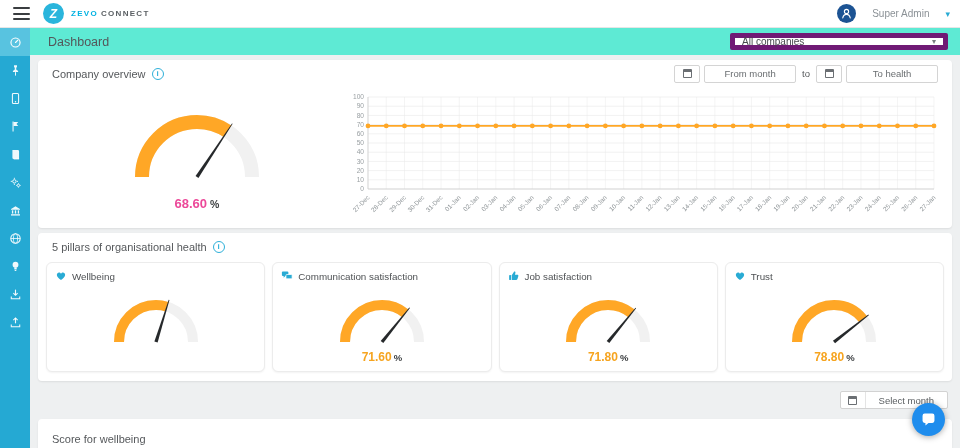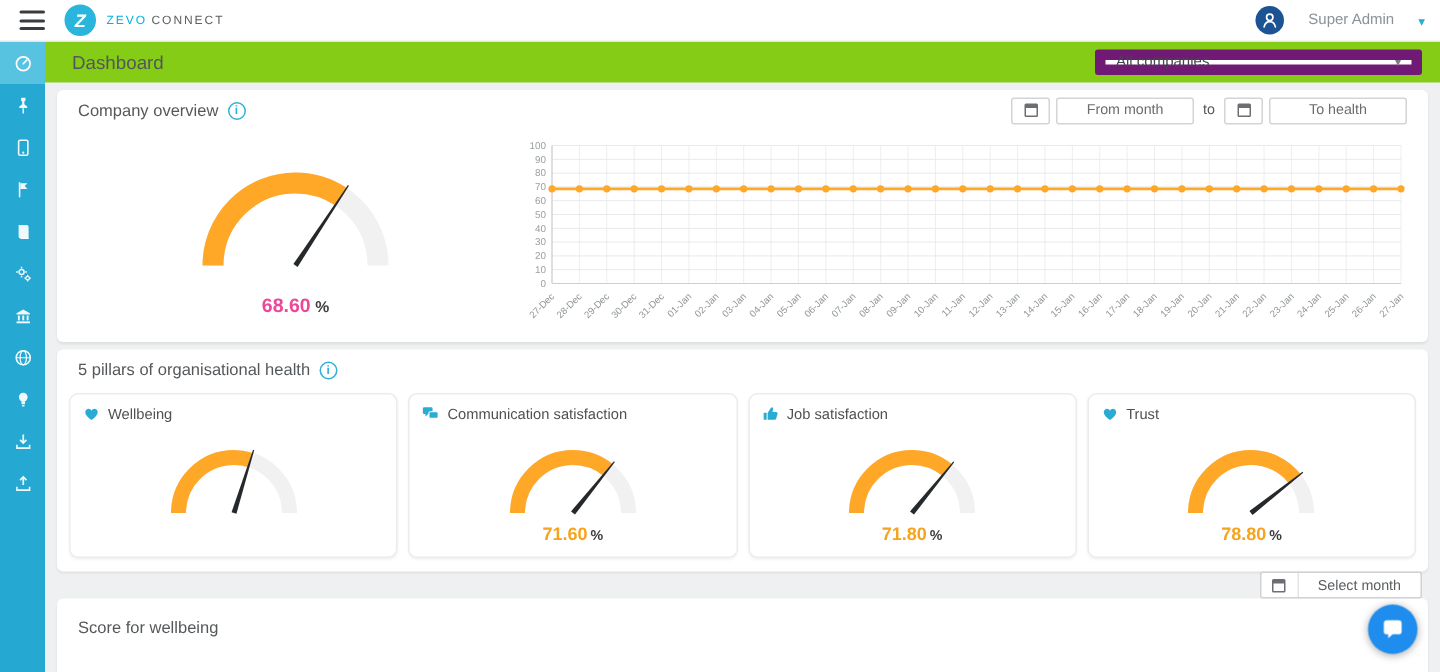--- a/index.html
+++ b/index.html
@@ -4,38 +4,38 @@
 <style>
   * { margin:0; padding:0; box-sizing:border-box; }
   html,body { width:960px; height:448px; overflow:hidden; }
   body { font-family:"Liberation Sans", sans-serif; background:#eef0f1; color:#4c4f52; }
 
   
   .topbar { height:28px; background:#fff; border-bottom:1px solid #e6e6e6; display:flex; align-items:center; padding:0 10px; }
   .hamburger { width:17px; height:13px; display:flex; flex-direction:column; justify-content:space-between; margin:0 13px 0 3px; cursor:pointer; }
   .hamburger span { height:2px; background:#3a3d40; border-radius:1px; }
   .logo { width:21px; height:21px; border-radius:50%; background:#2ab5dc; color:#fff; font-weight:bold; font-style:italic; font-size:12px; display:flex; align-items:center; justify-content:center; margin-right:7px; }
-  .brand { font-size:8px; font-weight:normal; letter-spacing:1.3px; }
+  .brand { font-size:8px; font-weight:bold; letter-spacing:1.3px; }
   .brand-a { color:#00b1e1; }
   .brand-b { color:#5b6064; margin-left:3px; }
   .user { margin-left:auto; display:flex; align-items:center; gap:16px; font-size:10px; color:#8b9196; cursor:pointer; }
   .avatar { width:19px; height:19px; border-radius:50%; background:#1c5393; display:flex; align-items:center; justify-content:center; }
   .user .caret { color:#29abd4; font-size:9px; }
 
   
   .shell { display:flex; height:420px; }
   .sidebar { width:30px; background:#25a9d3; flex-shrink:0; }
   .sb-item { height:28px; display:flex; align-items:center; justify-content:center; cursor:pointer; color:rgba(255,255,255,.93); }
   .sb-item.active { background:#58c3e0; color:#fff; }
   .main { flex:1; min-width:0; }
 
   
-  .pagebar { height:27px; background:#84cc16; display:flex; align-items:center; padding:0 12px 0 18px; margin-bottom:5px; }
+  .pagebar { height:27px; background:#5eead4; display:flex; align-items:center; padding:0 12px 0 18px; margin-bottom:5px; }
   .page-title { font-size:12.5px; color:#54575a; }
-  .select { margin-left:auto; width:218px; height:17px; background:#fff; border:7px solid #701a75; border-radius:2px; display:flex; align-items:center; padding:0 7px; font-size:10px; color:#45484b; cursor:pointer; }
+  .select { margin-left:auto; width:218px; height:17px; background:#fff; border:5px solid #701a75; border-radius:2px; display:flex; align-items:center; padding:0 7px; font-size:10px; color:#45484b; cursor:pointer; }
   .select .caret { margin-left:auto; color:#7a7e81; font-size:8px; }
 
   
   .card { background:#fff; margin:0 8px; border-radius:4px; box-shadow:0 1px 2px rgba(0,0,0,.08); }
   .card-head { display:flex; align-items:center; height:27px; padding:0 14px; }
   .card-title { font-size:11px; color:#55585b; }
   .info-icon { width:12px; height:12px; margin-left:6px; border:1px solid #2fb0d9; border-radius:50%; color:#2fb0d9; font-size:8px; font-weight:bold; display:flex; align-items:center; justify-content:center; cursor:pointer; flex-shrink:0; }
 
   .overview-card { height:168px; margin-bottom:5px; }
   .datectl { margin-left:auto; display:flex; align-items:center; gap:4px;text-align:center; }
@@ -55,21 +55,21 @@
   .pillars-card { padding-bottom:9px; }
   .pillar-row { display:flex; gap:7px; padding:2px 8px 0; }
   .pillar-card { flex:1; min-width:0; background:#fff; border:1px solid #ececec; border-radius:6px; box-shadow:0 1px 2px rgba(0,0,0,.05); padding:7px 8px 6px; }
   .pillar-head { display:flex; align-items:center; gap:5px; font-size:9.8px; color:#4e5154; white-space:nowrap; overflow:hidden; }
   .picon { color:#29abd4; display:flex; flex-shrink:0; }
   .pillar-gauge { display:block; margin:3px auto 0; }
   .pillar-value { text-align:center; margin-top:0; }
   .pillar-value .val { font-size:12px; font-weight:bold; color:#f6a41f; }
   .pillar-value .unit { font-size:9.5px; color:#3b3e40; font-weight:bold; margin-left:2px; }
 
-  .month-row { height:18px; display:flex; align-items:center; justify-content:flex-end; padding-right:12px; }
+  .month-row { height:38px; display:flex; align-items:center; justify-content:flex-end; padding-right:12px; }
   .month-btn { display:flex; height:18px; background:#fff; border:1px solid #d2d2d2; border-radius:2px; overflow:hidden; cursor:pointer; }
   .cal-seg { width:25px; display:flex; align-items:center; justify-content:center; border-right:1px solid #e4e4e4; }
   .month-btn .label { padding:0 13px; font-size:9.5px; color:#5a5e61; display:flex; align-items:center; }
 
   .wellbeing-card { height:80px; }
   .wellbeing-card .card-head { height:30px; align-items:flex-end; padding-bottom:4px; }
 
   .chat-fab { position:fixed; right:15px; bottom:12px; width:33px; height:33px; border-radius:50%; background:#1f8ded; display:flex; align-items:center; justify-content:center; box-shadow:0 1px 6px rgba(0,0,0,.35); cursor:pointer; }
 </style>
 </head>

